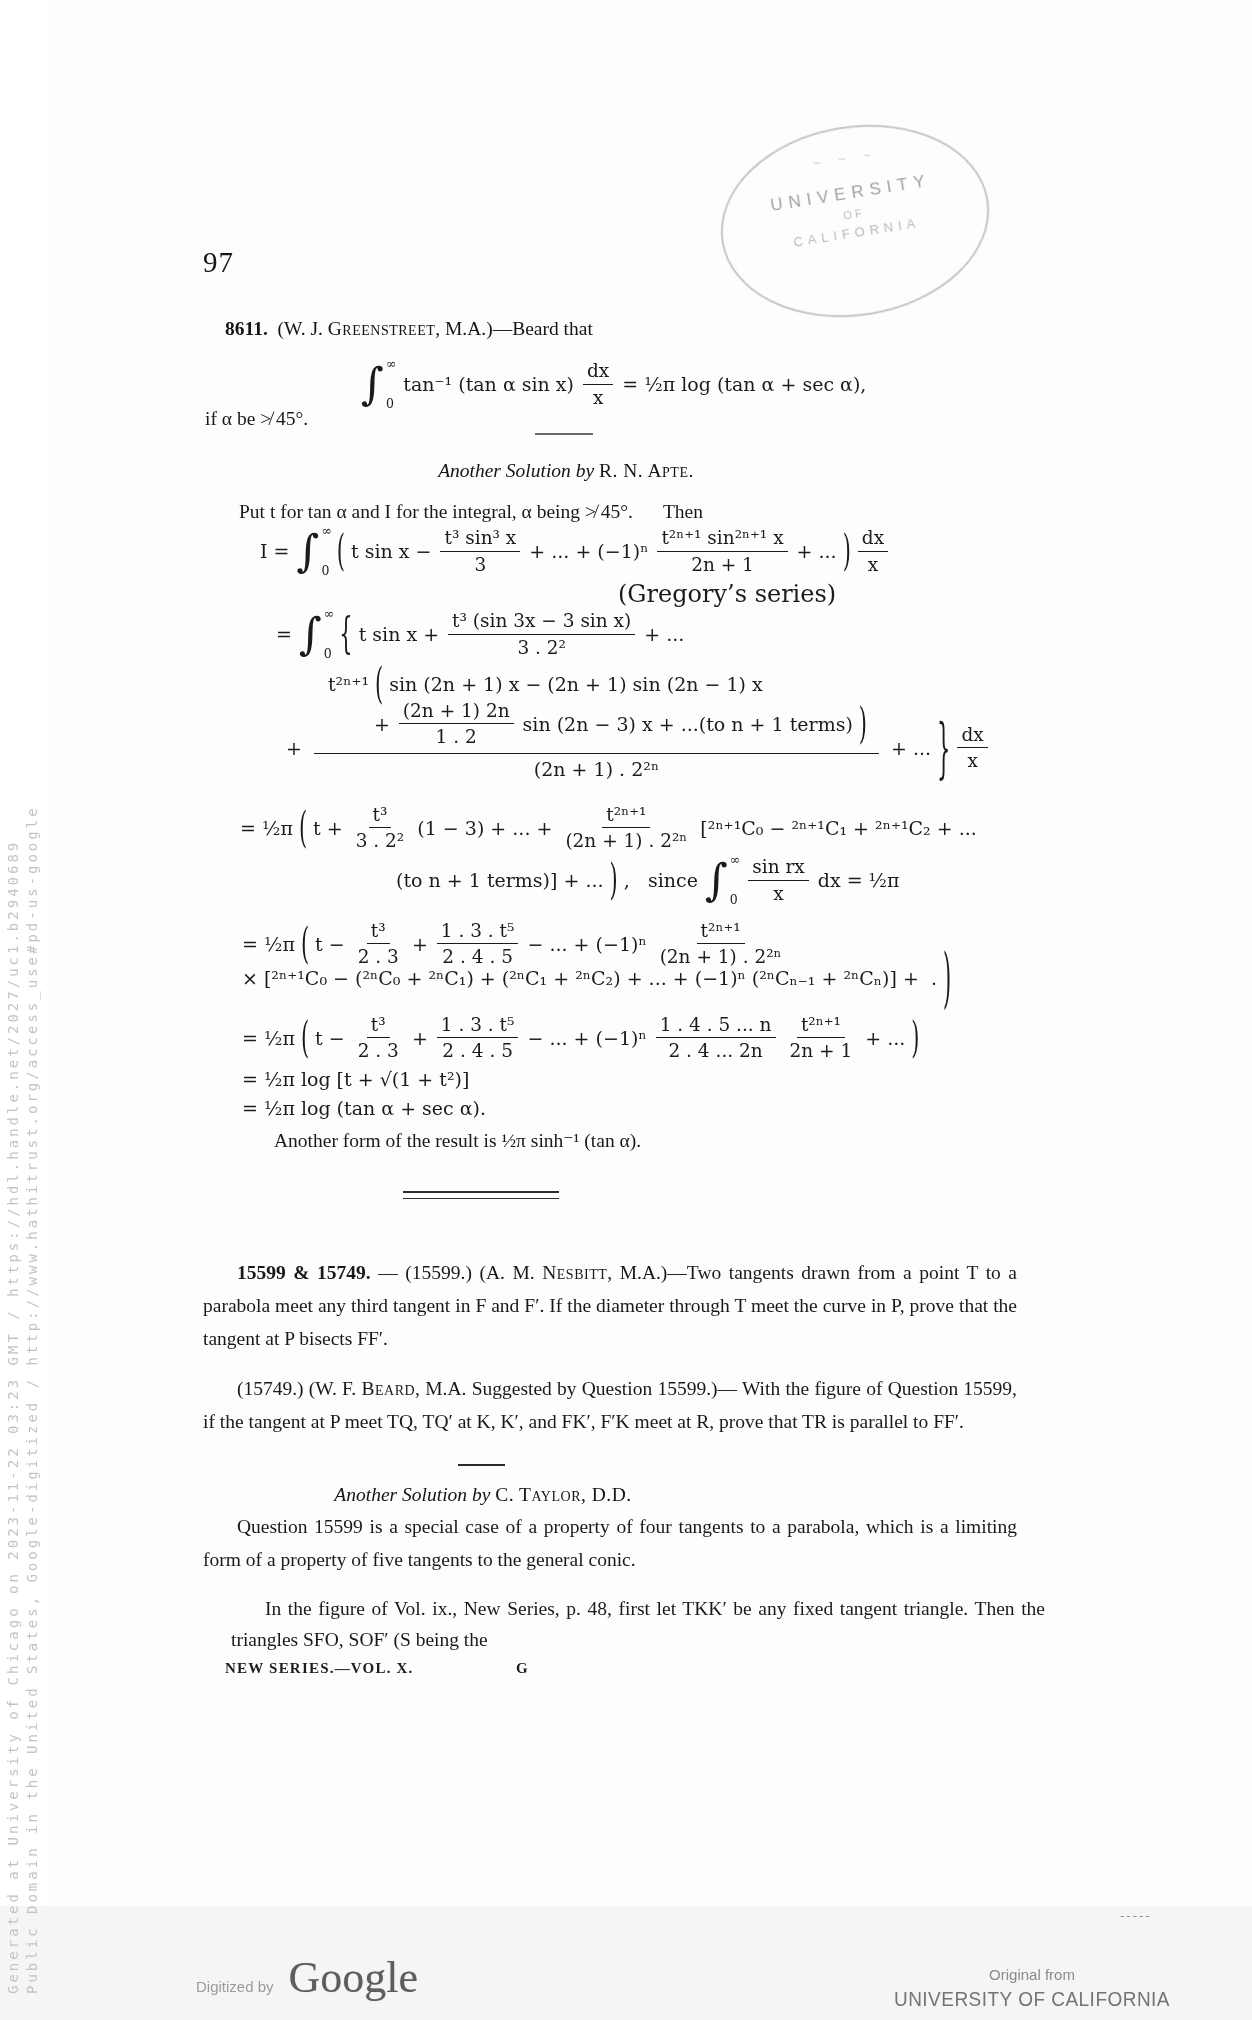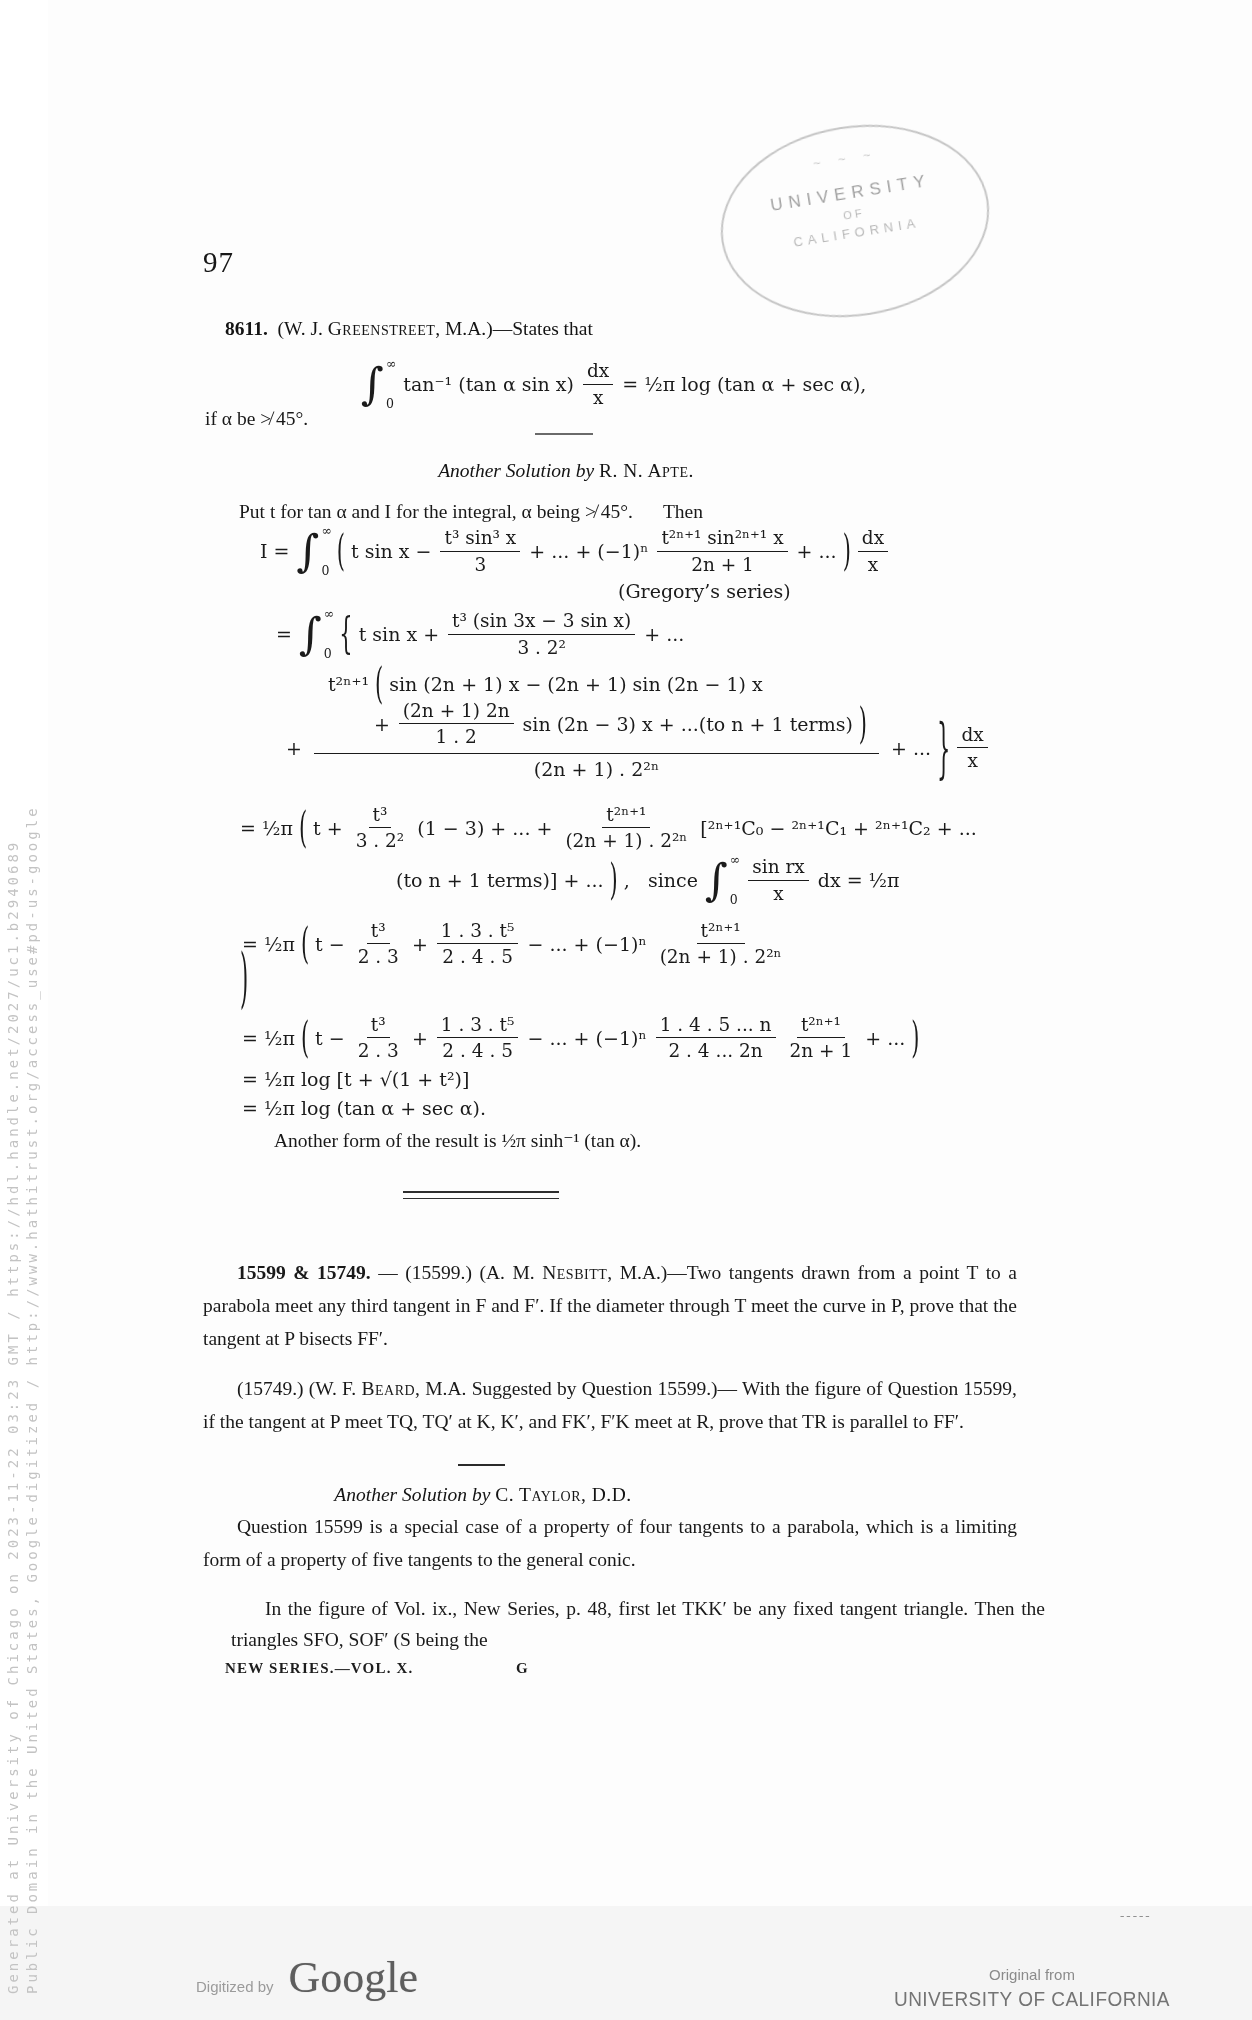--- a/index.html
+++ b/index.html
@@ -62,21 +62,21 @@
   .big3{transform:scaleY(3.1);}
 
   
   .bigfrac{display:inline-flex;flex-direction:column;align-items:center;margin:0 8px;}
   .bf-num{display:flex;flex-direction:column;border-bottom:1.6px solid #1b1b1b;padding:0 10px 5px;}
   .eqline{display:flex;align-items:center;}
   .bf-l2{justify-content:center;padding-left:46px;margin-top:4px;}
   .bf-den{padding-top:4px;}
   .eq-bigfrac .lead,.eq-bigfrac .tail{margin-top:44px;}
 
-  .gregory{position:absolute;left:618px;top:580px;font-size:19px;font-family:"DejaVu Serif",serif;}
+  .gregory{position:absolute;left:618px;top:580px;font-size:24px;font-family:"DejaVu Serif",serif;}
 
   .rule1{position:absolute;left:535px;top:433px;width:58px;border-top:2px solid #6a6a6a;}
   .rule2{position:absolute;left:458px;top:1464px;width:47px;border-top:2.5px solid #2a2a2a;}
   .dblrule{position:absolute;left:403px;top:1191px;width:156px;height:5px;
            border-top:2px solid #2e2e2e;border-bottom:1.5px solid #2e2e2e;}
 
   .pl-left{position:absolute;left:225px;top:1660px;font-size:15px;font-weight:700;
            letter-spacing:1.2px;color:#1d1d1d;}
   .pl-sig{position:absolute;left:516px;top:1660px;font-size:15px;font-weight:700;color:#1d1d1d;}
 
@@ -103,21 +103,21 @@
   <div class="st-in">
     <div class="st-scribble">~  ~  ~</div>
     <div class="st-l1">UNIVERSITY</div>
     <div class="st-l2">OF</div>
     <div class="st-l3">CALIFORNIA</div>
   </div>
 </div>
 
 <div class="pagenum">97</div>
 
-<div class="headline"><span class="b">8611.</span><span>  (W. J. </span><span class="scn">Greenstreet</span><span>, M.A.)—States that</span></div>
+<div class="headline"><span class="b">8611.</span><span>  (W. J. </span><span class="scn">Greenstreet</span><span>, M.A.)—Beard that</span></div>
 
 <div class="eq" style="left:358px;top:356px;">
     <span class="intg">
       <span class="iglyph">∫</span>
       <span class="ilims">
         <span>∞</span>
         <span>0</span>
       </span>
     </span>
     <span class="tk">tan⁻¹ (tan α sin x)</span>
@@ -258,20 +258,21 @@
       <span class="num">1 . 3 . t⁵</span>
       <span class="den">2 . 4 . 5</span>
     </span>
     <span class="tk">− ... + (−1)ⁿ</span>
     <span class="frac">
       <span class="num">t²ⁿ⁺¹</span>
       <span class="den">(2n + 1) . 2²ⁿ</span>
     </span>
   </div>
 <div class="eq" style="left:238px;top:966px;">
+    <span class="tk">× [²ⁿ⁺¹C₀ − (²ⁿC₀ + ²ⁿC₁) + (²ⁿC₁ + ²ⁿC₂) + ... + (−1)ⁿ (²ⁿCₙ₋₁ + ²ⁿCₙ)] +  .</span>
     <span class="big big3">)</span>
   </div>
 
 <div class="eq" style="left:238px;top:1014px;">
     <span class="tk">= ½π</span>
     <span class="big big2">(</span>
     <span class="tk">t −</span>
     <span class="frac">
       <span class="num">t³</span>
       <span class="den">2 . 3</span>

